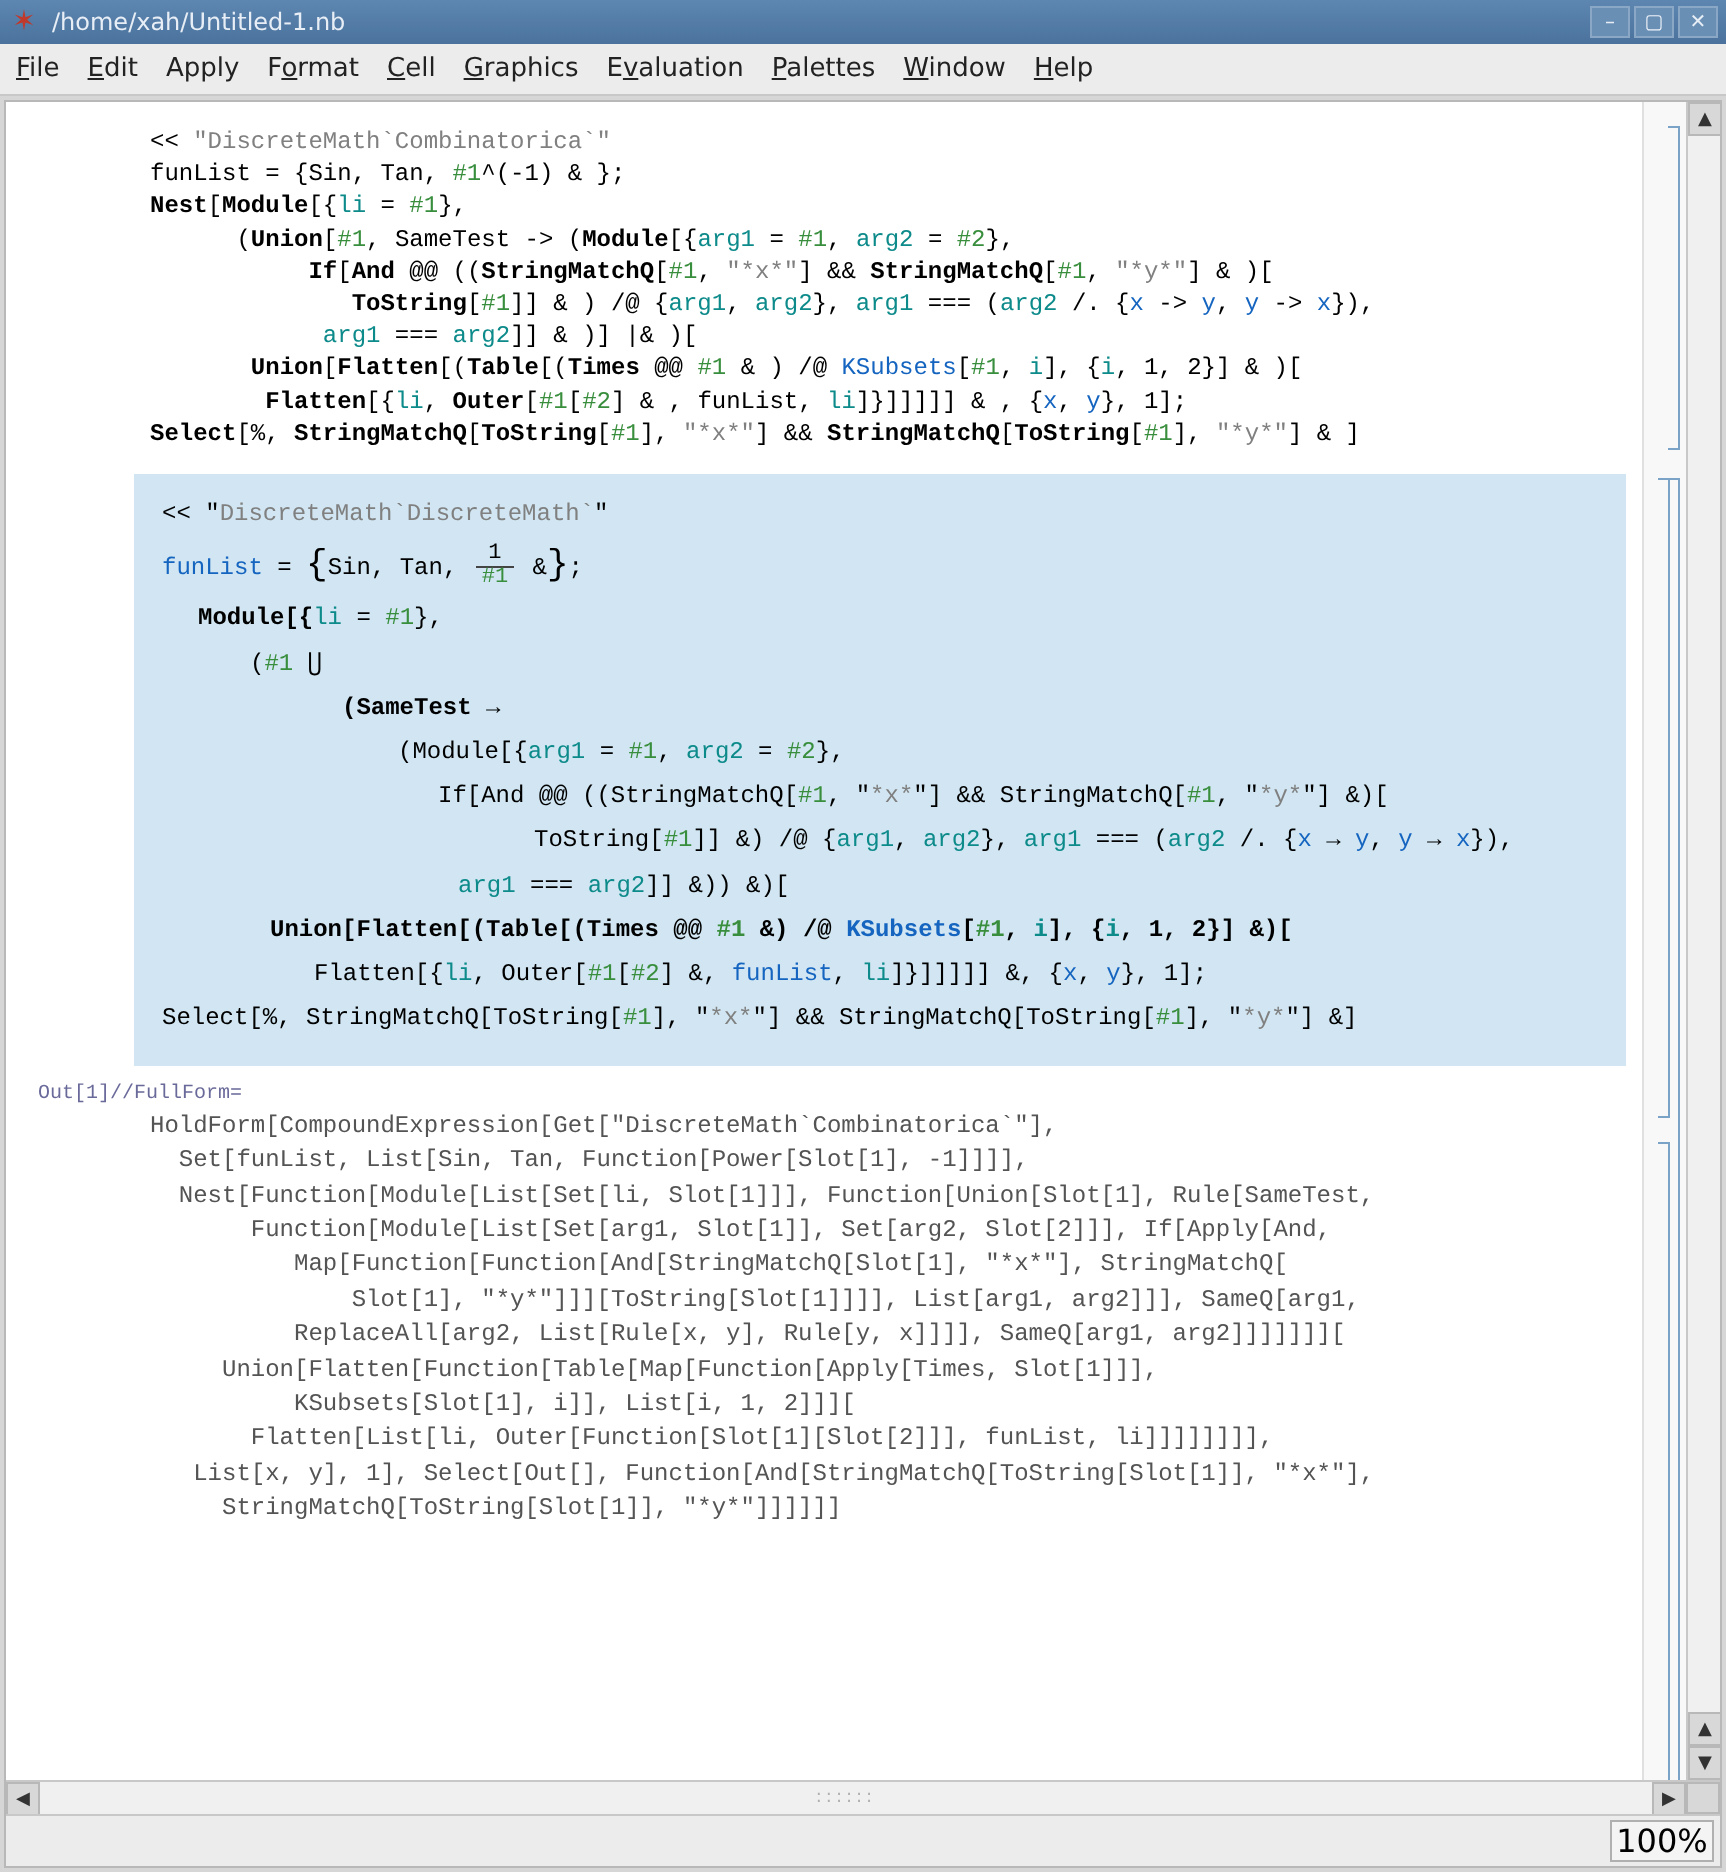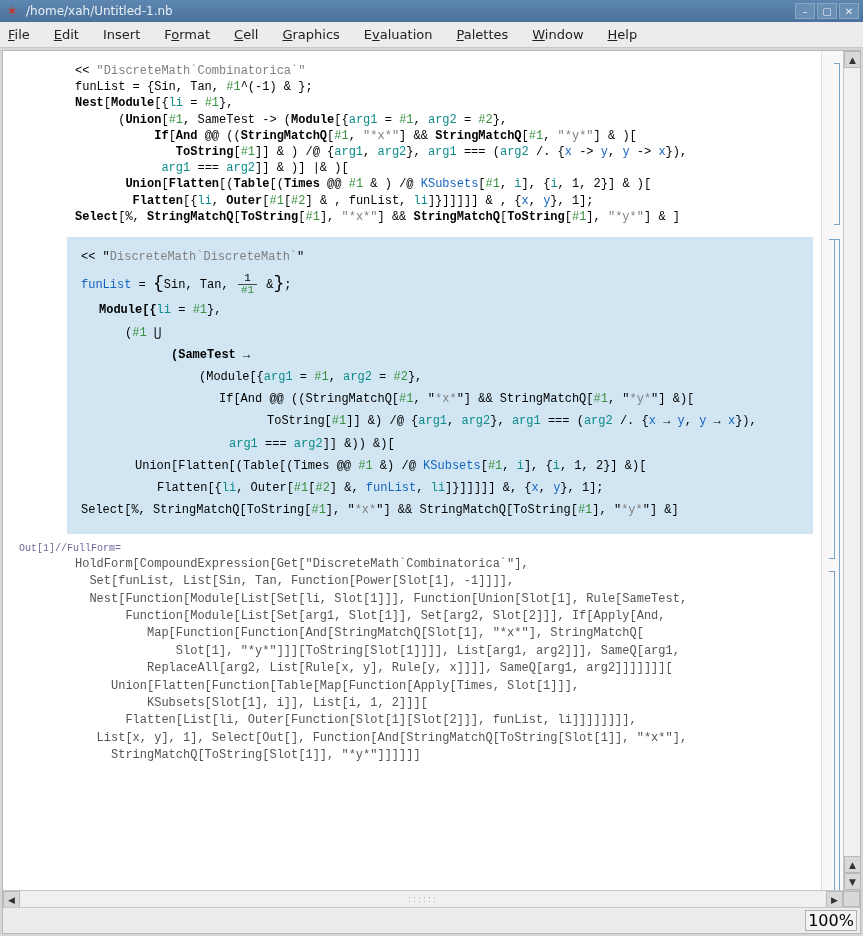--- a/index.html
+++ b/index.html
@@ -40,21 +40,21 @@
     color: #e8eef6;
     cursor: pointer;
   }
   .menubar {
     height: 26px;
     background: #ececec;
     border-bottom: 1px solid #c8c8c8;
     display: flex;
     align-items: center;
     padding: 0 8px;
-    gap: 24px;
+    gap: 14px;
   }
   .menubar .menuitem {
     font-size: 13px;
     color: #222;
     cursor: pointer;
   }
   .menubar .menuitem u { text-decoration: underline; }
   .workspace {
     flex: 1;
     background: #fff;
@@ -193,21 +193,21 @@
   <span class="app-icon">✶</span>
   <span class="title-text">/home/xah/Untitled-1.nb</span>
   <div class="winbtn">–</div>
   <div class="winbtn">▢</div>
   <div class="winbtn">✕</div>
 </div>
 
 <div class="menubar">
   <span class="menuitem"><u>F</u><span></span>ile</span>
   <span class="menuitem"><u>E</u>dit</span>
-  <span class="menuitem">Insert</span>
+  <span class="menuitem">Apply</span>
   <span class="menuitem">F<u>o</u>rmat</span>
   <span class="menuitem"><u>C</u>ell</span>
   <span class="menuitem"><u>G</u>raphics</span>
   <span class="menuitem">E<u>v</u>aluation</span>
   <span class="menuitem"><u>P</u>alettes</span>
   <span class="menuitem"><u>W</u>indow</span>
   <span class="menuitem"><u>H</u>elp</span>
 </div>
 
 <div class="workspace">
@@ -230,21 +230,21 @@
         <div class="hc-line" style="margin-top:6px;">
           <span class="s-blue">funList</span><span> = </span><span style="font-size:18px;">{</span><span>Sin</span><span>, </span><span>Tan</span><span>, </span><span class="frac"><span class="num">1</span><span class="den s-green">#1</span></span><span> &amp;</span><span style="font-size:18px;">}</span><span>;</span>
         </div>
         <div class="hc-line" style="padding-left:18px;margin-top:6px;"><b>Module[{</b><span class="s-teal">li</span><span> = </span><span class="s-green">#1</span><span>},</span></div>
         <div class="hc-line" style="padding-left:44px;margin-top:6px;"><span>(</span><span class="s-green">#1</span><span> ⋃</span></div>
         <div class="hc-line" style="padding-left:90px;margin-top:6px;font-weight:bold;"><span>(SameTest →</span></div>
         <div class="hc-line" style="padding-left:118px;margin-top:6px;"><span>(Module[{</span><span class="s-teal">arg1</span><span> = </span><span class="s-green">#1</span><span>, </span><span class="s-teal">arg2</span><span> = </span><span class="s-green">#2</span><span>},</span></div>
         <div class="hc-line" style="padding-left:138px;margin-top:6px;"><span>If[And @@ ((StringMatchQ[</span><span class="s-green">#1</span><span>, "</span><span class="s-gray">*x*</span><span>"] &amp;&amp; StringMatchQ[</span><span class="s-green">#1</span><span>, "</span><span class="s-gray">*y*</span><span>"] &amp;)[</span></div>
         <div class="hc-line" style="padding-left:186px;margin-top:6px;"><span>ToString[</span><span class="s-green">#1</span><span>]] &amp;) /@ {</span><span class="s-teal">arg1</span><span>, </span><span class="s-teal">arg2</span><span>}, </span><span class="s-teal">arg1</span><span> === (</span><span class="s-teal">arg2</span><span> /. {</span><span class="s-blue">x</span><span> → </span><span class="s-blue">y</span><span>, </span><span class="s-blue">y</span><span> → </span><span class="s-blue">x</span><span>}),</span></div>
         <div class="hc-line" style="padding-left:148px;margin-top:6px;"><span class="s-teal">arg1</span><span> === </span><span class="s-teal">arg2</span><span>]] &amp;)) &amp;)[</span></div>
-        <div class="hc-line" style="padding-left:54px;margin-top:6px;"><span>Union[Flatten[(Table[(Times @@ </span><span class="s-green">#1</span><span> &amp;) /@ </span><span class="s-blue">KSubsets</span><span>[</span><span class="s-green">#1</span><span>, </span><span class="s-teal">i</span><span>], {</span><span class="s-teal">i</span><span>, 1, 2}] &amp;)[</span></div>
+        <div class="hc-line" style="padding-left:54px;margin-top:6px;font-weight:bold;"><span>Union[Flatten[(Table[(Times @@ </span><span class="s-green">#1</span><span> &amp;) /@ </span><span class="s-blue">KSubsets</span><span>[</span><span class="s-green">#1</span><span>, </span><span class="s-teal">i</span><span>], {</span><span class="s-teal">i</span><span>, 1, 2}] &amp;)[</span></div>
         <div class="hc-line" style="padding-left:76px;margin-top:6px;"><span>Flatten[{</span><span class="s-teal">li</span><span>, Outer[</span><span class="s-green">#1</span><span>[</span><span class="s-green">#2</span><span>] &amp;, </span><span class="s-blue">funList</span><span>, </span><span class="s-teal">li</span><span>]}]]]]] &amp;, {</span><span class="s-blue">x</span><span>, </span><span class="s-blue">y</span><span>}, 1];</span></div>
         <div class="hc-line" style="margin-top:6px;"><span>Select[%, StringMatchQ[ToString[</span><span class="s-green">#1</span><span>], "</span><span class="s-gray">*x*</span><span>"] &amp;&amp; StringMatchQ[ToString[</span><span class="s-green">#1</span><span>], "</span><span class="s-gray">*y*</span><span>"] &amp;]</span></div>
       </div>
 
       <div class="out-label">Out[1]//FullForm=</div>
 
       <div class="output-block">HoldForm[CompoundExpression[Get["DiscreteMath`Combinatorica`"],
   Set[funList, List[Sin, Tan, Function[Power[Slot[1], -1]]]],
   Nest[Function[Module[List[Set[li, Slot[1]]], Function[Union[Slot[1], Rule[SameTest,
        Function[Module[List[Set[arg1, Slot[1]], Set[arg2, Slot[2]]], If[Apply[And,

